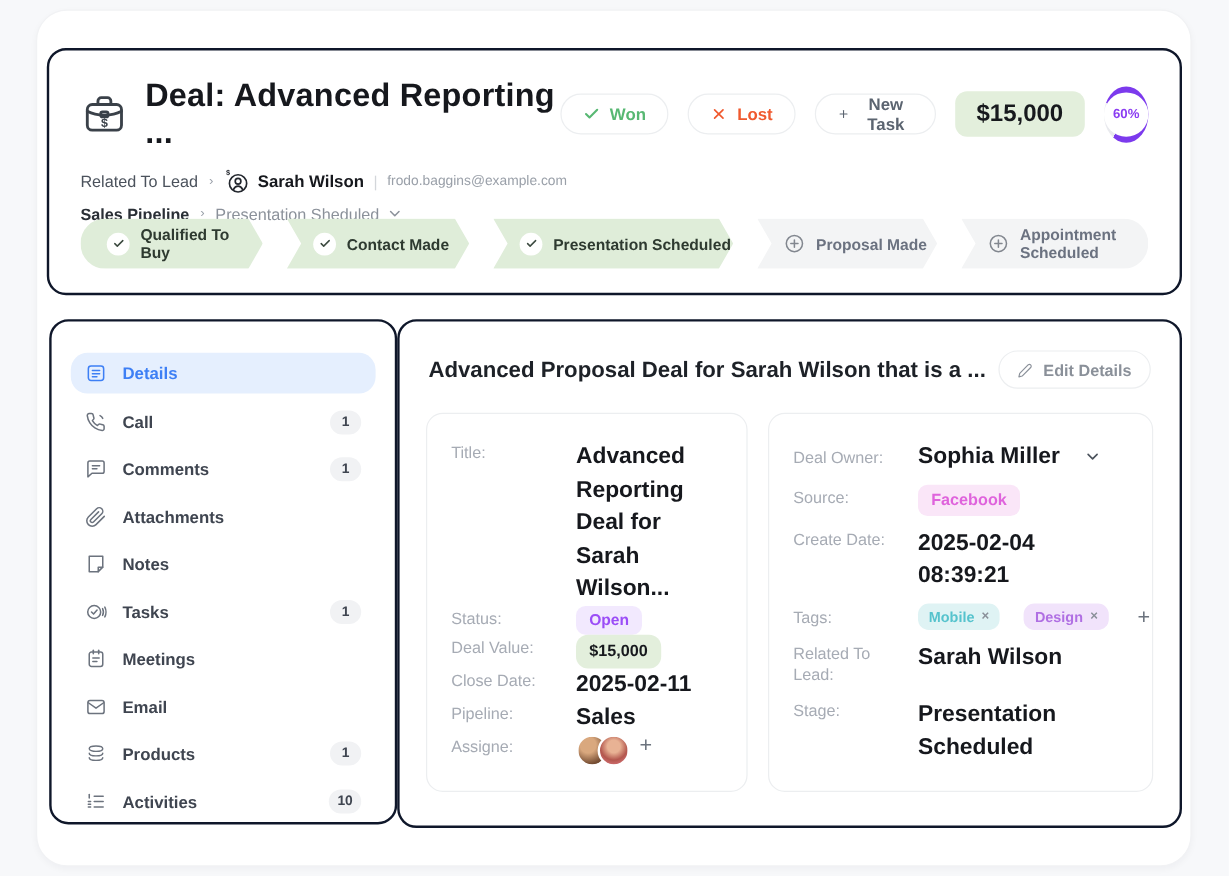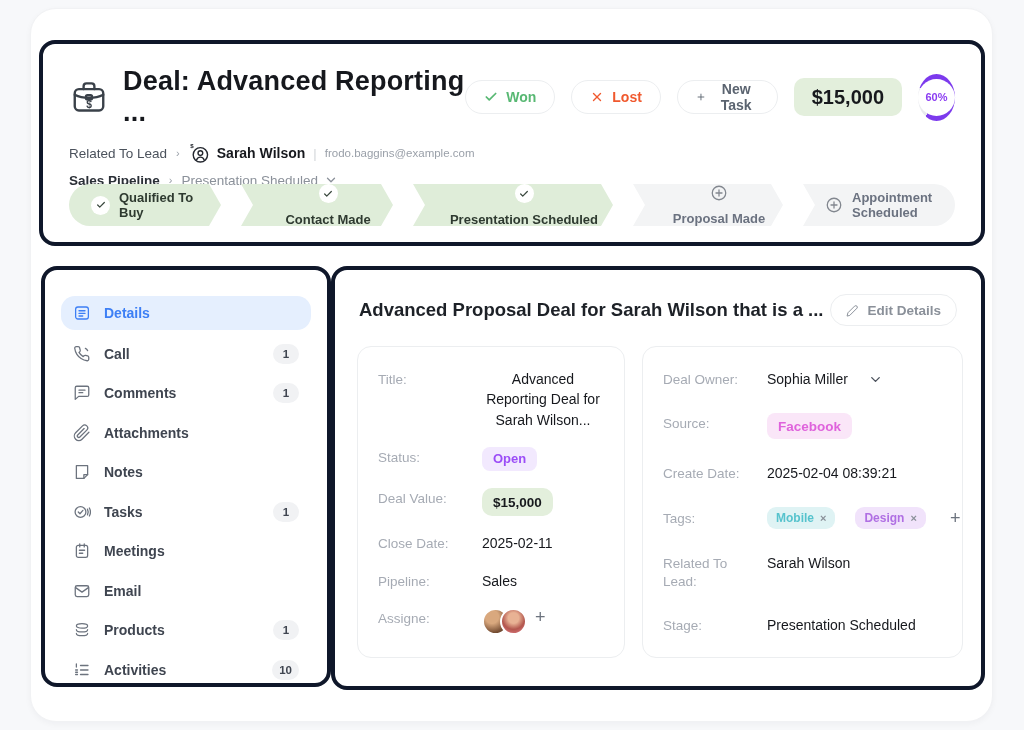--- a/index.html
+++ b/index.html
@@ -3,21 +3,21 @@
 <meta charset="utf-8">
 <style>
   * { margin:0; padding:0; box-sizing:border-box; }
   html,body { width:1024px; height:730px; font-family:"Liberation Sans", sans-serif; }
   body { background:#f7f8fa; position:relative; }
 
   .page { position:absolute; left:30px; top:8px; width:963px; height:714px;
           background:#ffffff; border-radius:26px; border:1px solid #f1f2f4;
           box-shadow:0 2px 6px rgba(20,30,50,0.04); }
 
-  .card { background:#fff; border:4px solid #0f172a; border-radius:16px; position:absolute; }
+  .card { background:#fff; border:2px solid #0f172a; border-radius:16px; position:absolute; }
 
   
   .header-card { left:8px; top:31px; width:946px; height:206px; padding:22px 26px; }
   .title-row { display:flex; align-items:center; }
   .briefcase { width:40px; height:38px; color:#3a4149; flex:0 0 auto; }
   .deal-title { font-size:27px; font-weight:700; color:#16181d; margin-left:14px; letter-spacing:.2px; }
   .title-actions { margin-left:auto; display:flex; align-items:center; gap:16px; }
   .pill-btn { display:flex; align-items:center; gap:8px; border:1px solid #eceef0; background:#fff;
               border-radius:18px; height:34px; padding:0 18px; font-size:14px; font-weight:600; cursor:pointer; }
   .pill-btn svg { width:14px; height:14px; }
@@ -48,21 +48,21 @@
   
   .stages { position:absolute; left:26px; right:26px; top:140px; height:42px;
             display:flex; column-gap:20px; }
   .stage { display:flex; align-items:center; gap:9px; padding-left:22px;
            font-size:13px; font-weight:600; cursor:pointer; }
   .stage.done { background:#dfedd9; color:#2e3a30; }
   .stage.todo { background:#f3f4f5; color:#6b7280; }
   .stage.first { border-radius:21px 0 0 21px;
     clip-path:polygon(0 0, calc(100% - 12px) 0, 100% 50%, calc(100% - 12px) 100%, 0 100%); }
   .stage.mid {
-    clip-path:polygon(0 0, calc(100% - 12px) 0, 100% 50%, calc(100% - 12px) 100%, 0 100%, 12px 50%);flex-direction:column; }
+    clip-path:polygon(0 0, calc(100% - 12px) 0, 100% 50%, calc(100% - 12px) 100%, 0 100%, 12px 50%); }
   .stage.last { border-radius:0 21px 21px 0;
     clip-path:polygon(0 0, 100% 0, 100% 100%, 0 100%, 12px 50%); }
   .check-dot { width:19px; height:19px; border-radius:50%; background:#fff;
                display:grid; place-items:center; flex:0 0 auto; }
   .check-dot svg { width:10px; height:10px; color:#3c4a40; }
   .plus-dot { width:18px; height:18px; color:#82878f; flex:0 0 auto; }
 
   
   .sidebar-card { left:10px; top:257px; width:290px; height:421px; padding:26px 16px; }
   .side-item { display:flex; align-items:center; height:32px; margin-bottom:7.5px;
@@ -85,21 +85,21 @@
               color:#8a9099; background:#fff; cursor:pointer; }
   .edit-btn svg { width:13px; height:13px; }
 
   .detail-card { position:absolute; top:76px; bottom:28px; border:1px solid #eceef0;
                  border-radius:14px; padding:22px 20px; display:flex; flex-direction:column;
                  justify-content:space-between; }
   .detail-card.left  { left:22px;  width:268px; }
   .detail-card.right { left:307px; width:321px; }
   .drow { display:flex; align-items:flex-start; }
   .dlabel { width:104px; flex:0 0 auto; font-size:13.5px; color:#a6abb4; line-height:1.35; padding-top:2px; }
-  .dval { font-size:14px; font-weight:400; color:#16181d; line-height:1.45;text-align:center; }
+  .dval { font-size:19px; font-weight:700; color:#16181d; line-height:1.45; }
   .dval-wrap { display:flex; align-items:center; gap:20px; }
 
   .badge { display:inline-flex; align-items:center; border-radius:8px; font-size:13px; font-weight:700;
            height:24px; padding:0 11px; }
   .badge.open   { background:#f2e9fe; color:#9b4df7; }
   .badge.money  { background:#e3efdc; color:#17191d; font-weight:700; font-size:13.5px; height:28px; border-radius:10px; }
   .badge.source { background:#fae6f8; color:#df63dc; font-size:13.5px; height:26px; }
   .tag { display:inline-flex; align-items:center; gap:6px; border-radius:9px; font-size:12px; font-weight:600;
          height:22px; padding:0 9px; }
   .tag.teal   { background:#dff3f4; color:#56c3cd; }

